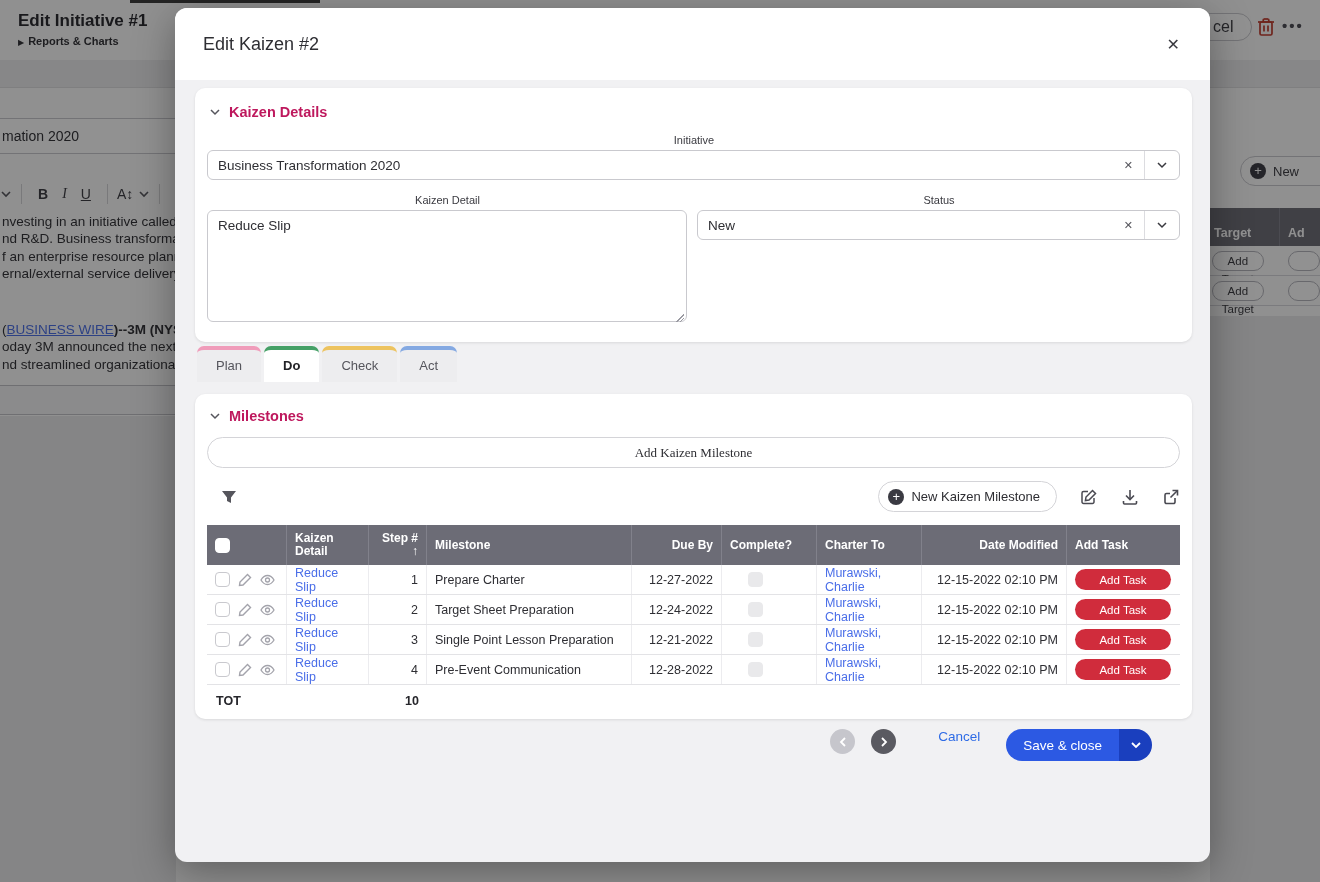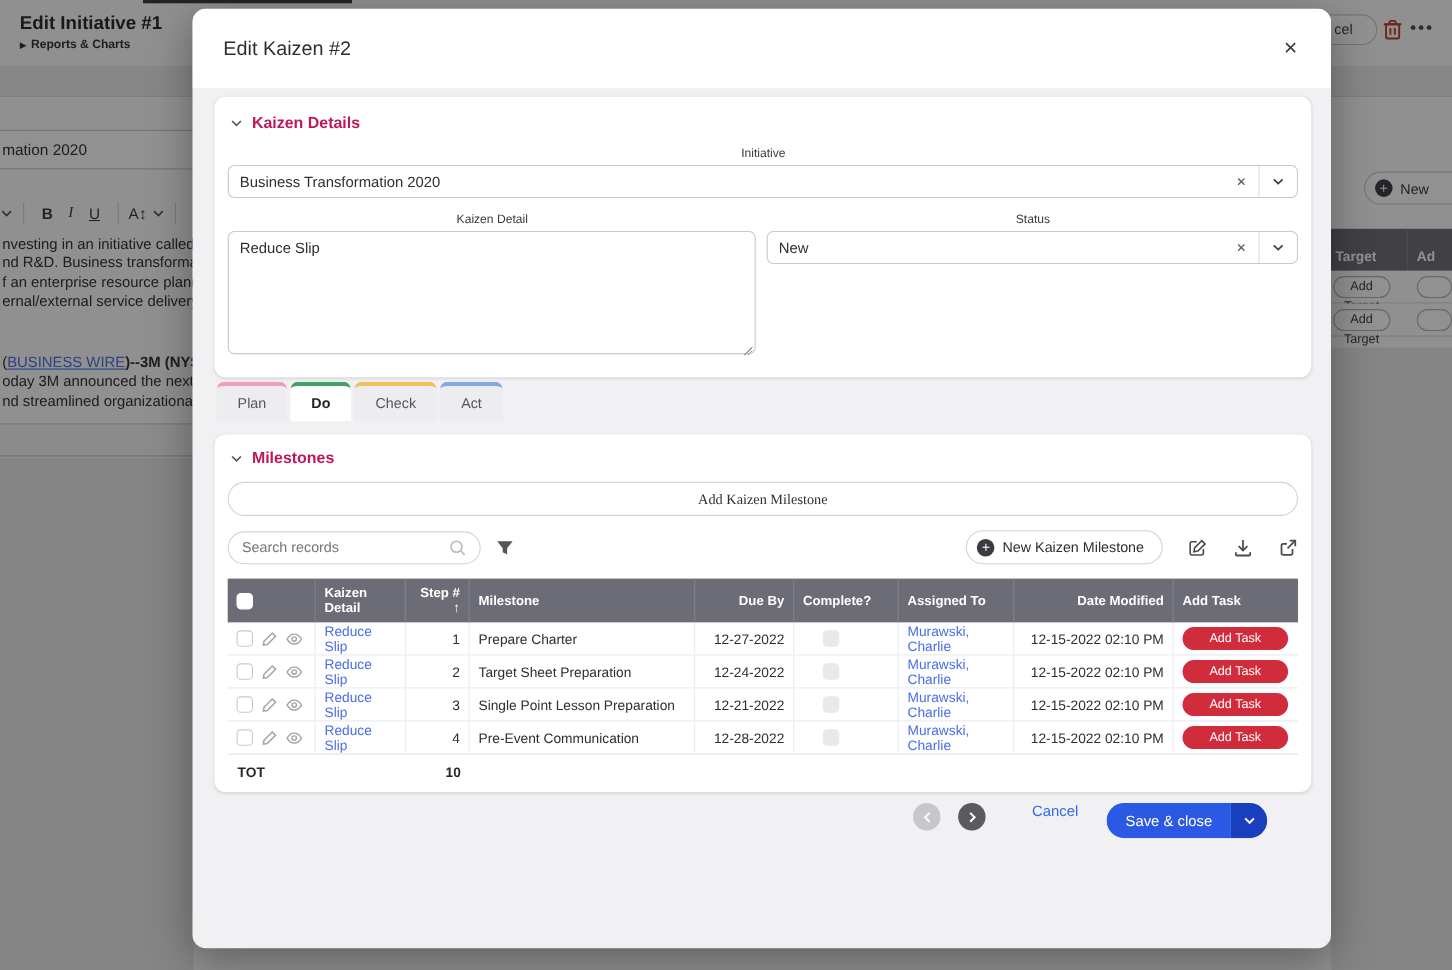--- a/index.html
+++ b/index.html
@@ -22,21 +22,21 @@
   #bg .ed-toolbar .u { text-decoration:underline; margin:0 7px; }
   #bg .ed-text { left:2px; top:213px; width:174px; overflow:hidden; font-size:13.5px; line-height:17.3px; color:#2e2e33; white-space:nowrap; }
   #bg .ed-text .sp { height:39px; }
   #bg .ed-text a { color:#4a6ee8; text-decoration:underline; }
   #bg .ed-text .bold { font-weight:bold; }
   #bg .div1 { left:0; top:385px; width:176px; height:1px; background:#c2c2c6; }
   #bg .band2 { left:0; top:386px; width:176px; height:29px; background:#f5f5f6; border-bottom:1px solid #c2c2c6; }
   #bg .lower { left:0; top:416px; width:176px; height:466px; background:#e9e9eb; }
   #bg .lower-r { left:1210px; top:316px; width:110px; height:566px; background:#e9e9eb; }
 
-  #bg .cancel-pill { left:1196px; top:13px; width:56px; height:28px; border:1px solid #c9c9ce; border-radius:14px; background:#fff; font-size:13px; color:#3a3a40; line-height:26px; padding-left:16px; }
+  #bg .cancel-pill { left:1196px; top:13px; width:56px; height:28px; border:1px solid #c9c9ce; border-radius:14px; background:#fff; font-size:16px; color:#3a3a40; line-height:26px; padding-left:16px; }
   #bg .dots { left:1282px; top:17px; font-size:15px; letter-spacing:2px; color:#4a4a52; font-weight:bold; }
 
   #bg .new-pill { left:1240px; top:156px; width:100px; height:30px; border:1px solid #c9c9ce; border-radius:15px; background:#fff; display:flex; align-items:center; padding-left:9px; font-size:13px; color:#3a3a40; }
   .plus-circle { width:16px; height:16px; border-radius:50%; background:#3a3a42; color:#fff; font-size:13px; line-height:15px; text-align:center; display:inline-block; margin-right:7px; flex:0 0 16px; }
 
   #bg .tgt-head { left:1210px; top:208px; width:110px; height:50px; background:#6c6c76; color:#fff; font-size:12.5px; font-weight:bold; display:flex; align-items:center; }
   #bg .tgt-head .c1 { width:70px; padding-left:4px; border-right:1px solid #80808a; height:100%; display:flex; align-items:center; }
   #bg .tgt-head .c2 { padding-left:8px; }
   #bg .tgt-row { left:1210px; width:110px; height:30px; background:#fdfdfd; border-bottom:1px solid #d8d8dc; display:flex; align-items:center; }
   .tgt-pill { margin-left:2px; width:64px; height:20px; border:1px solid #b4b4bc; border-radius:10px; background:#fff; font-size:11.5px; color:#3a3a40; text-align:center; line-height:18px; }
@@ -253,27 +253,20 @@
       <div class="sec-head">
         <svg class="chev" viewBox="0 0 12 12">
             <polyline points="2,4 6,8 10,4" fill="none" stroke="#55555c" stroke-width="1.5"></polyline>
           </svg>
         <span>Milestones</span>
       </div>
 
       <button class="addms-btn">Add Kaizen Milestone</button>
 
       <div class="ms-toolbar">
-        <div class="search">
-          <input placeholder="Search records" style="">
-          <svg width="16" height="16" viewBox="0 0 16 16">
-              <circle cx="7" cy="7" r="5" fill="none" stroke="#b9b9c0" stroke-width="1.5"></circle>
-              <line x1="11" y1="11" x2="14.5" y2="14.5" stroke="#b9b9c0" stroke-width="1.5"></line>
-            </svg>
-        </div>
         <svg class="funnel" width="16" height="16" viewBox="0 0 16 16">
             <path d="M1 2 H15 L10 8.5 V14 L6 12 V8.5 Z" fill="#55555c"></path>
           </svg>
         <div class="grow"></div>
         <button class="newms-btn">
           <span class="plus-circle">+</span>
           <span>New Kaizen Milestone</span>
         </button>
         <span class="tool-ic">
           <svg width="18" height="18" viewBox="0 0 18 18" fill="none" stroke="#4a4a52" stroke-width="1.5">
@@ -300,21 +293,21 @@
       <div class="tbl">
         <div class="thead">
           <div class="cell col-sel">
               <span class="cb head"></span>
             </div>
           <div class="cell col-kd">Kaizen Detail</div>
           <div class="cell col-step r">Step # ↑</div>
           <div class="cell col-ms">Milestone</div>
           <div class="cell col-due r">Due By</div>
           <div class="cell col-comp">Complete?</div>
-          <div class="cell col-ass">Assigned To</div>
+          <div class="cell col-ass">Charter To</div>
           <div class="cell col-date r">Date Modified</div>
           <div class="cell col-task">Add Task</div>
         </div>
 
         <div class="trow">
           <div class="cell col-sel">
             <span class="cb"></span>
             <svg width="14" height="14" viewBox="0 0 14 14" fill="none" stroke="#a3a3ab" stroke-width="1.4">
                 <path d="M9.5 1.5 l3 3 L5 12 l-3.5 0.5 L2 9 Z"></path>
               </svg>

